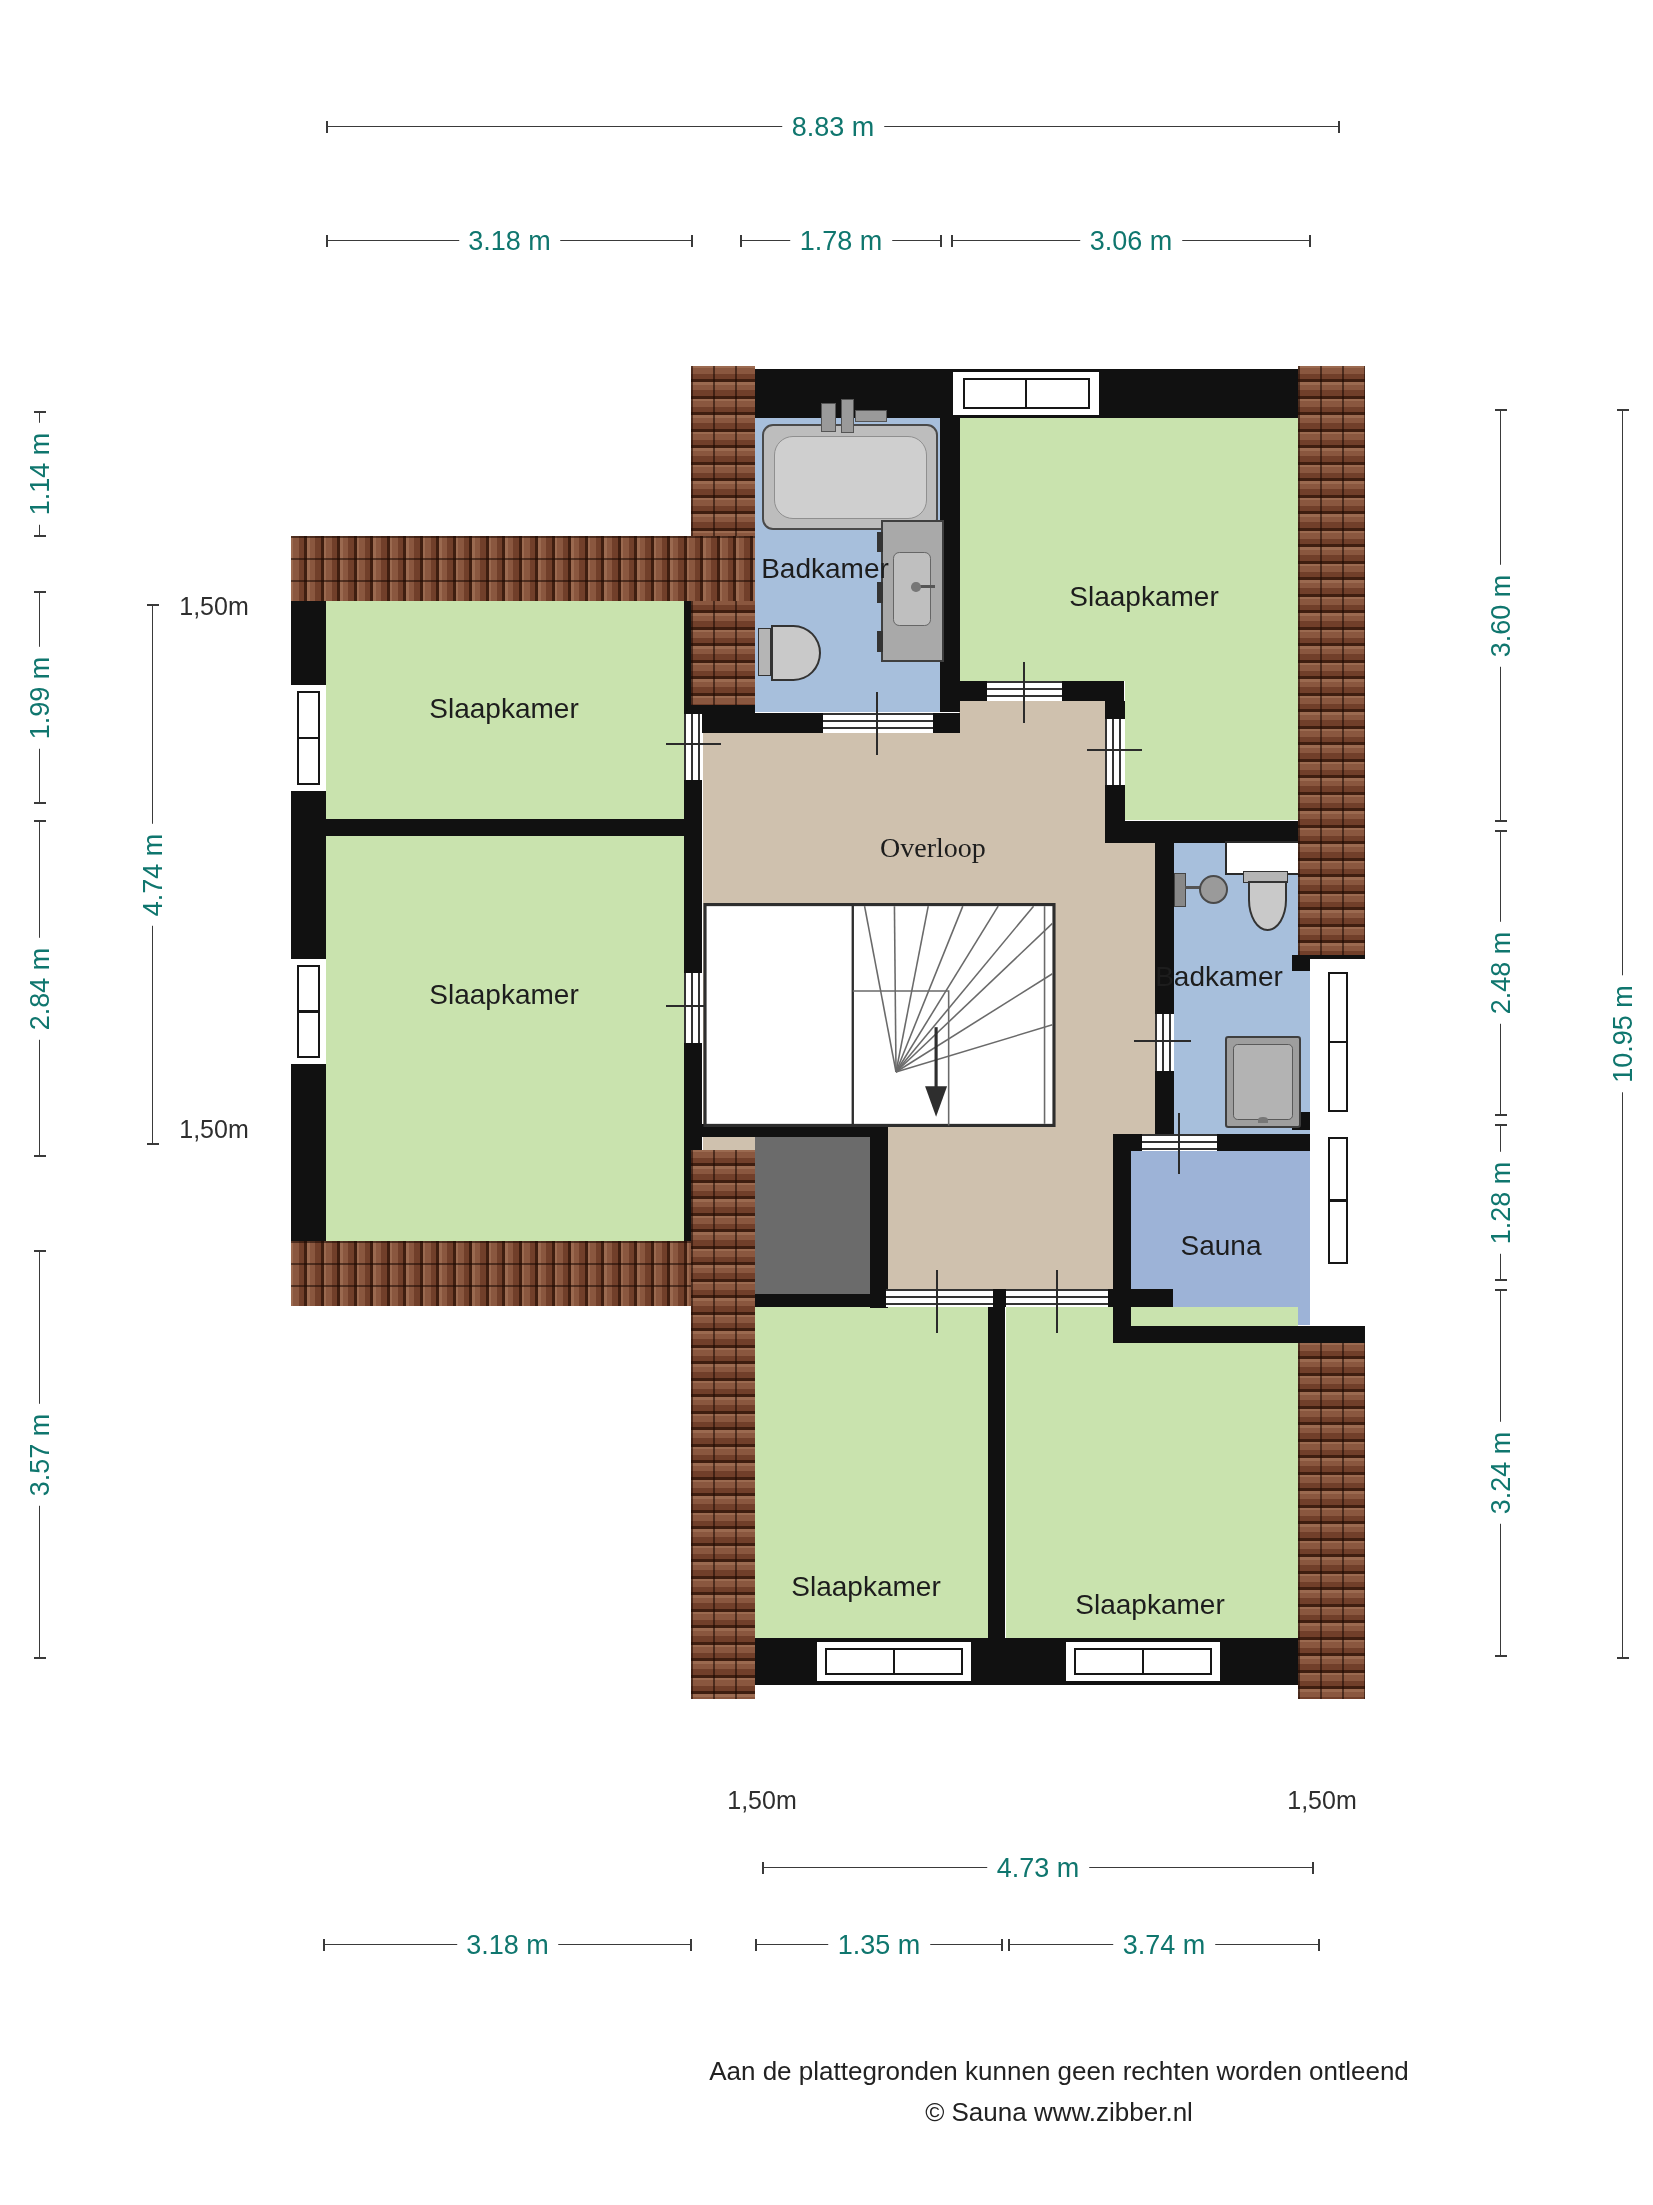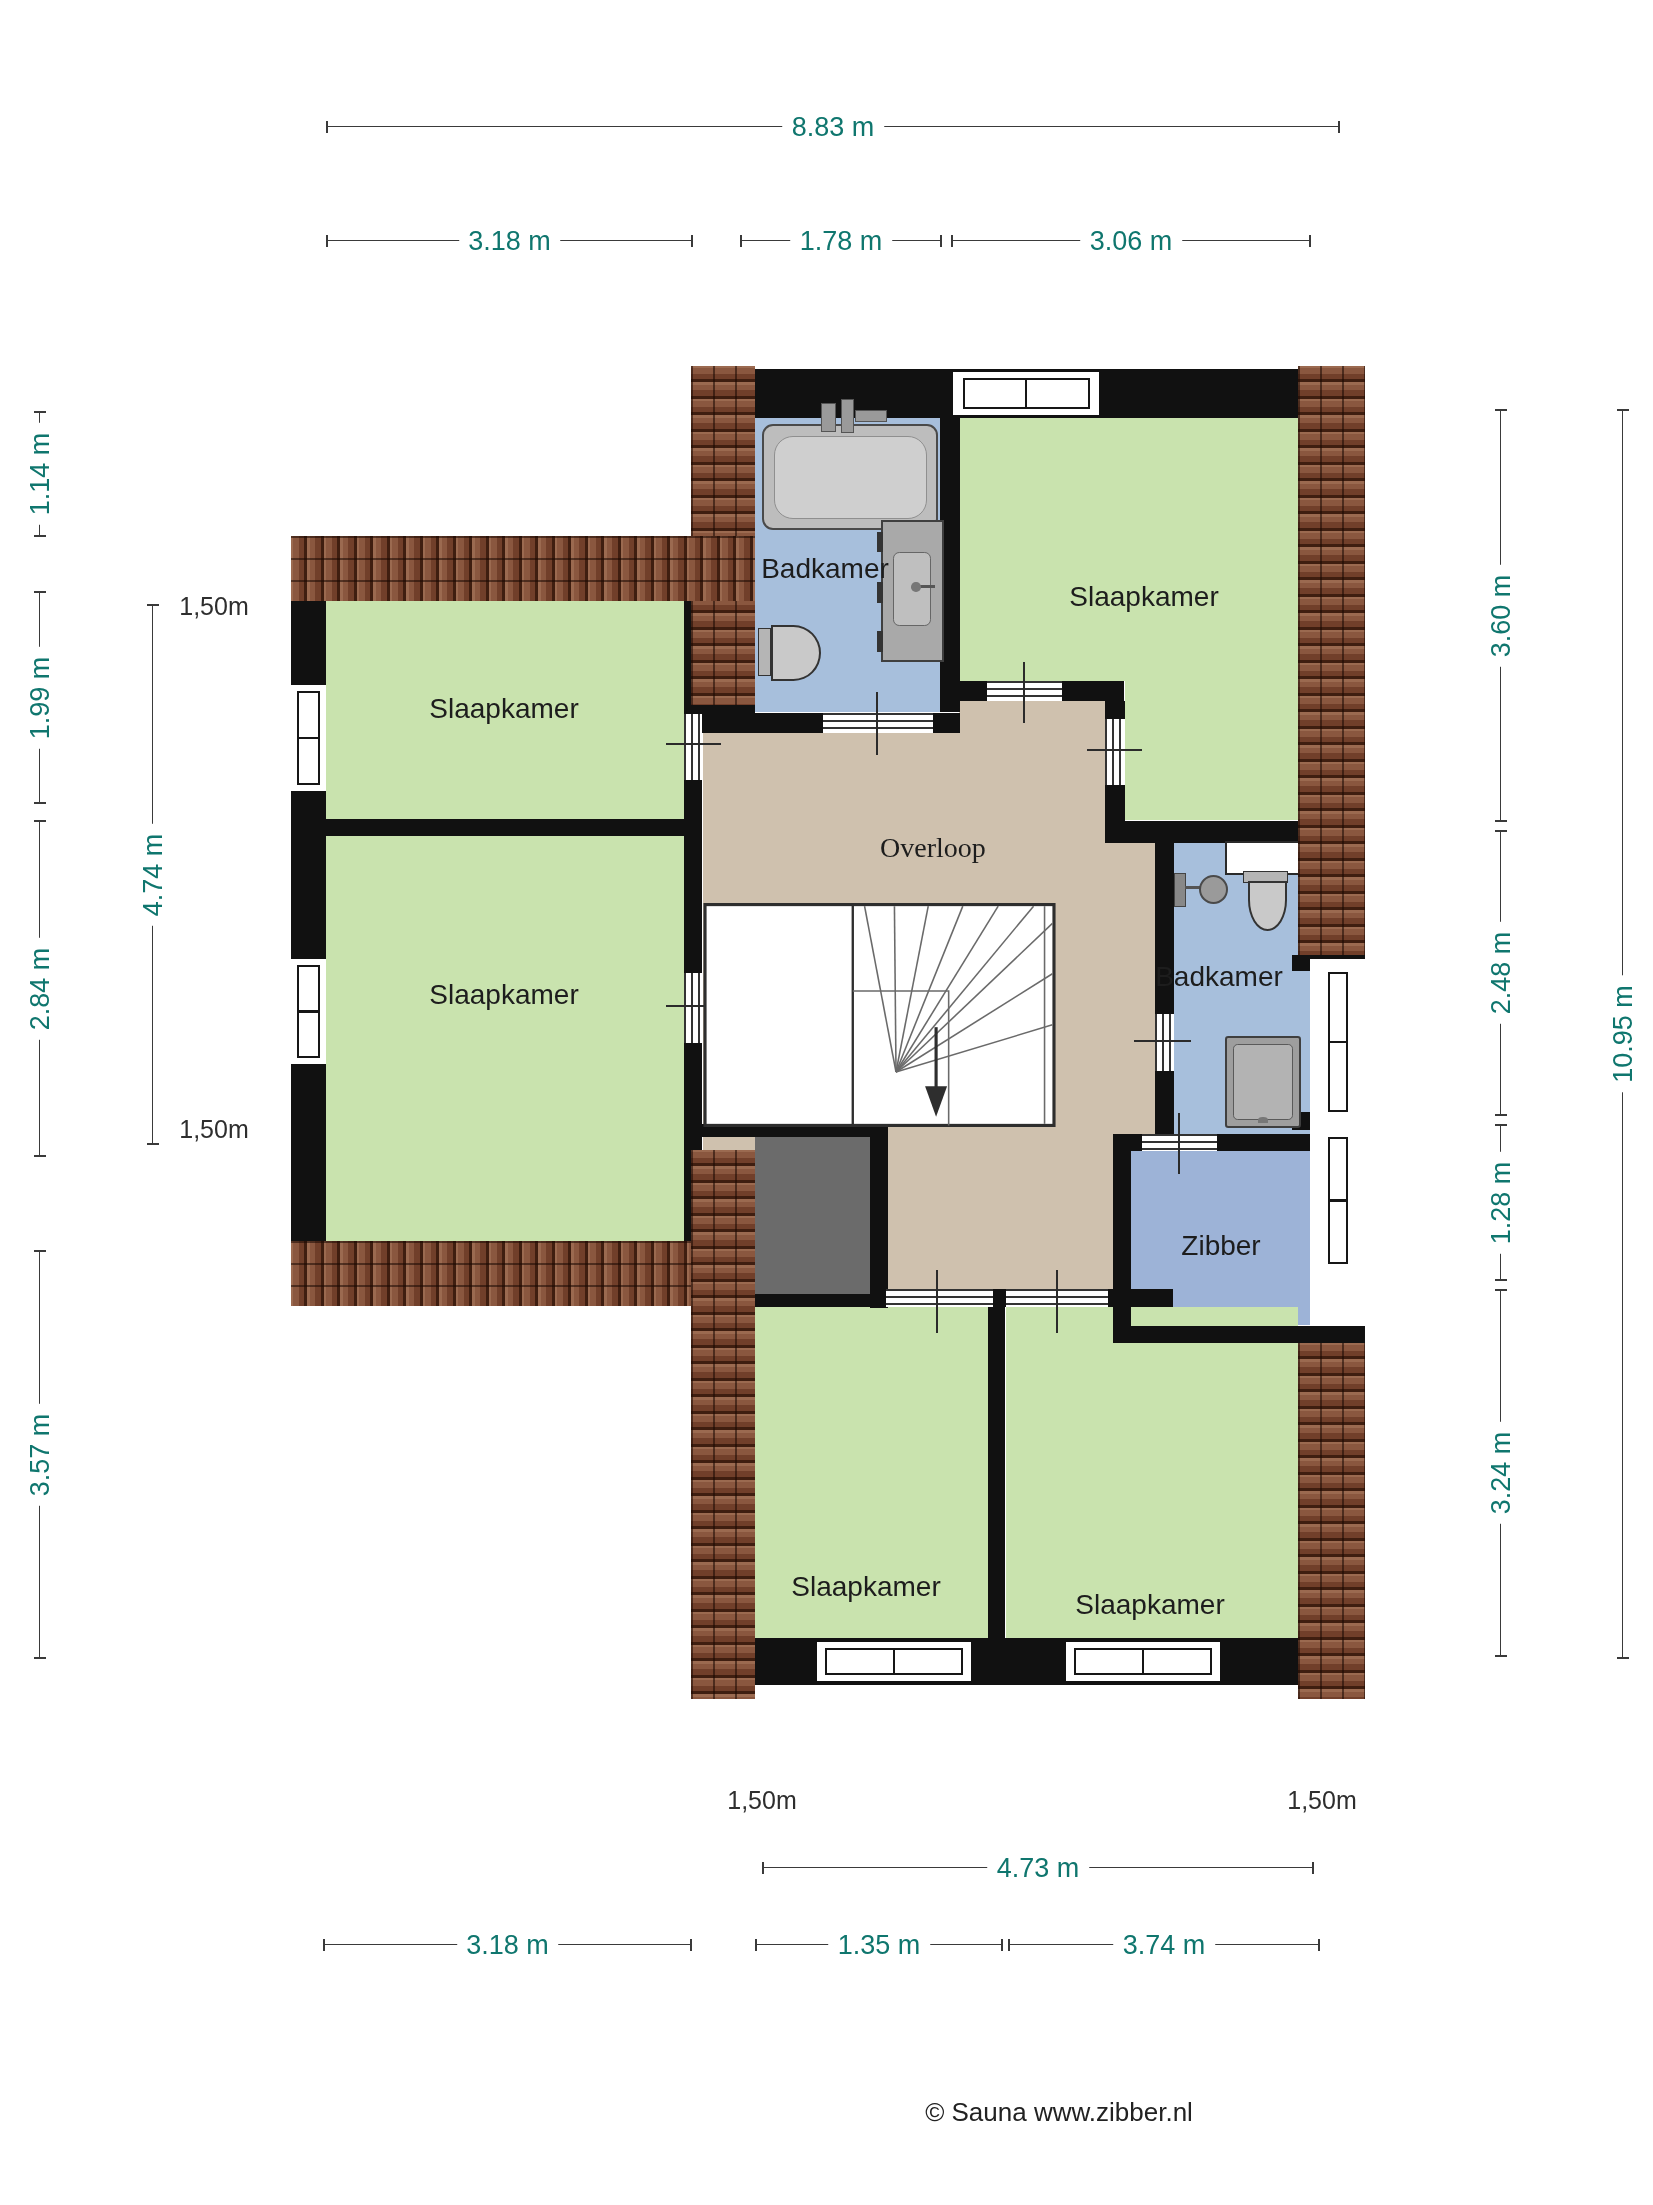--- a/index.html
+++ b/index.html
@@ -183,21 +183,21 @@
   <div class="roof" style="left:691px;top:1150px;width:64px;height:549px;"></div>
   <div class="roof" style="left:1298px;top:366px;width:67px;height:589px;"></div>
   <div class="roof" style="left:1298px;top:1343px;width:67px;height:356px;"></div>
 
   <div class="room-label" style="left:825px;top:569px;">Badkamer</div>
   <div class="room-label" style="left:1144px;top:597px;">Slaapkamer</div>
   <div class="room-label" style="left:504px;top:709px;">Slaapkamer</div>
   <div class="room-label" style="left:504px;top:995px;">Slaapkamer</div>
   <div class="room-label" style="left:933px;top:848px;font-family:Liberation Serif, serif;">Overloop</div>
   <div class="room-label" style="left:1219px;top:977px;">Badkamer</div>
-  <div class="room-label" style="left:1221px;top:1246px;">Zibber</div>
+  <div class="room-label" style="left:1221px;top:1246px;">Sauna</div>
   <div class="room-label" style="left:866px;top:1587px;">Slaapkamer</div>
   <div class="room-label" style="left:1150px;top:1605px;">Slaapkamer</div>
 
   <div class="dim h" style="left:327px;top:126px;width:1012px;">
     <span class="lab">8.83 m</span>
   </div>
   <div class="dim h" style="left:327px;top:240px;width:365px;">
     <span class="lab">3.18 m</span>
   </div>
   <div class="dim h" style="left:741px;top:240px;width:200px;">
@@ -249,16 +249,17 @@
   <div class="dim h" style="left:324px;top:1944px;width:367px;">
     <span class="lab">3.18 m</span>
   </div>
   <div class="dim h" style="left:756px;top:1944px;width:246px;">
     <span class="lab">1.35 m</span>
   </div>
   <div class="dim h" style="left:1009px;top:1944px;width:310px;">
     <span class="lab">3.74 m</span>
   </div>
 
+  <div class="footer" style="left:1059px;top:2071px;">Aan de plattegronden kunnen geen rechten worden ontleend</div>
   <div class="footer" style="left:1059px;top:2112px;">© Sauna www.zibber.nl</div>
 
 </div>
 
 
 </body></html>

